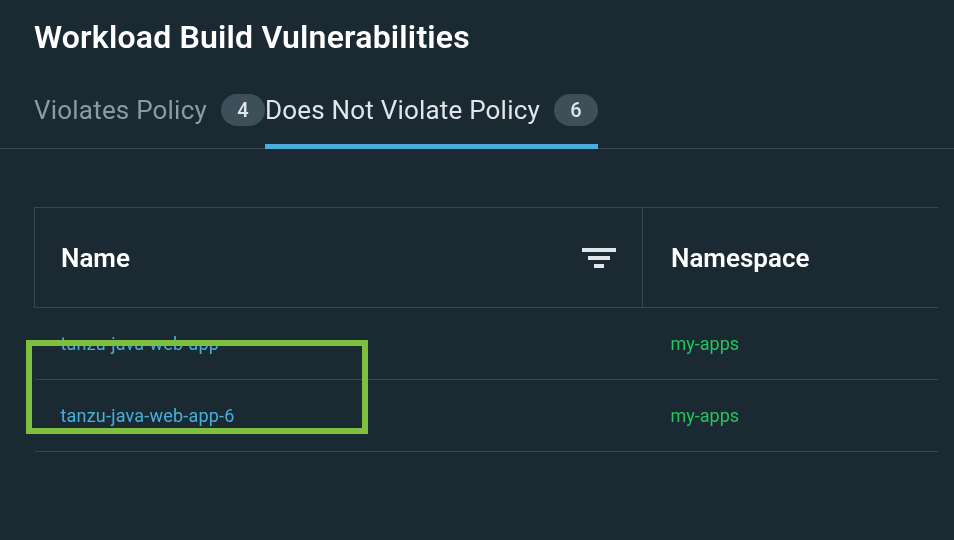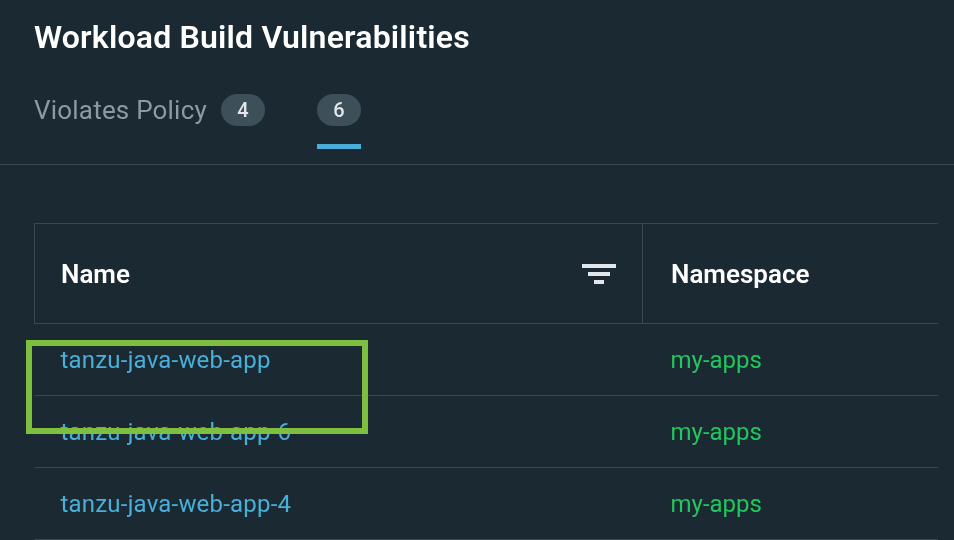--- a/index.html
+++ b/index.html
@@ -14,22 +14,21 @@
     .page-title {
       font-size: 32px;
       font-weight: 600;
       color: #ffffff;
       padding: 18px 0 0 34px;
       letter-spacing: 0.2px;
     }
     .tabs {
       display: flex;
       align-items: center;
-      gap: 52px;
-      padding: 38px 0 16px 34px;
+      padding: 38px 0 0 34px;
       border-bottom: 1px solid #374850;
     }
     .tab {
       display: flex;
       align-items: center;
       gap: 14px;
       padding-bottom: 18px;
       cursor: pointer;
       border-bottom: 5px solid transparent;
       margin-bottom: -1px;
@@ -80,21 +79,21 @@
       border-top: 1px solid #374850;
       border-right: 1px solid #374850;
       position: relative;
     }
     th.col-ns {
       border-top: 1px solid #374850;
       padding-left: 28px;
       margin-left: 28px;
     }
     td {
-      font-size: 24px;
+      font-size: 18px;
       height: 72px;
       padding: 0 26px;
     }
     td.cell-name a {
       color: #49afd9;
       text-decoration: none;
       letter-spacing: 0.2px;
     }
     td.cell-ns {
       color: #22c55e;
@@ -132,20 +131,21 @@
 <body>
 
 <h1 class="page-title">Workload Build Vulnerabilities</h1>
 
 <div class="tabs">
   <div class="tab">
     <span class="tab-label">Violates Policy</span>
     <span class="badge">4</span>
   </div>
   <div class="tab active">
+    <span class="tab-label">Does Not Violate Policy</span>
     <span class="badge">6</span>
   </div>
 </div>
 
 <div class="table-wrap">
   <table>
     <thead>
       <tr>
         <th class="col-name">
           <span>Name</span>
@@ -162,21 +162,17 @@
     </thead>
     <tbody>
       <tr>
         <td class="cell-name"><a href="#">tanzu-java-web-app</a></td>
         <td class="cell-ns">my-apps</td>
       </tr>
       <tr>
         <td class="cell-name"><a href="#">tanzu-java-web-app-6</a></td>
         <td class="cell-ns">my-apps</td>
       </tr>
-      <tr>
-        <td class="cell-name"><a href="#">tanzu-java-web-app-4</a></td>
-        <td class="cell-ns">my-apps</td>
-      </tr>
     </tbody>
   </table>
 </div>
 
 <div class="highlight-box" style="left:26px; top:340px; width:342px; height:94px;"></div>
 
 </body></html>

